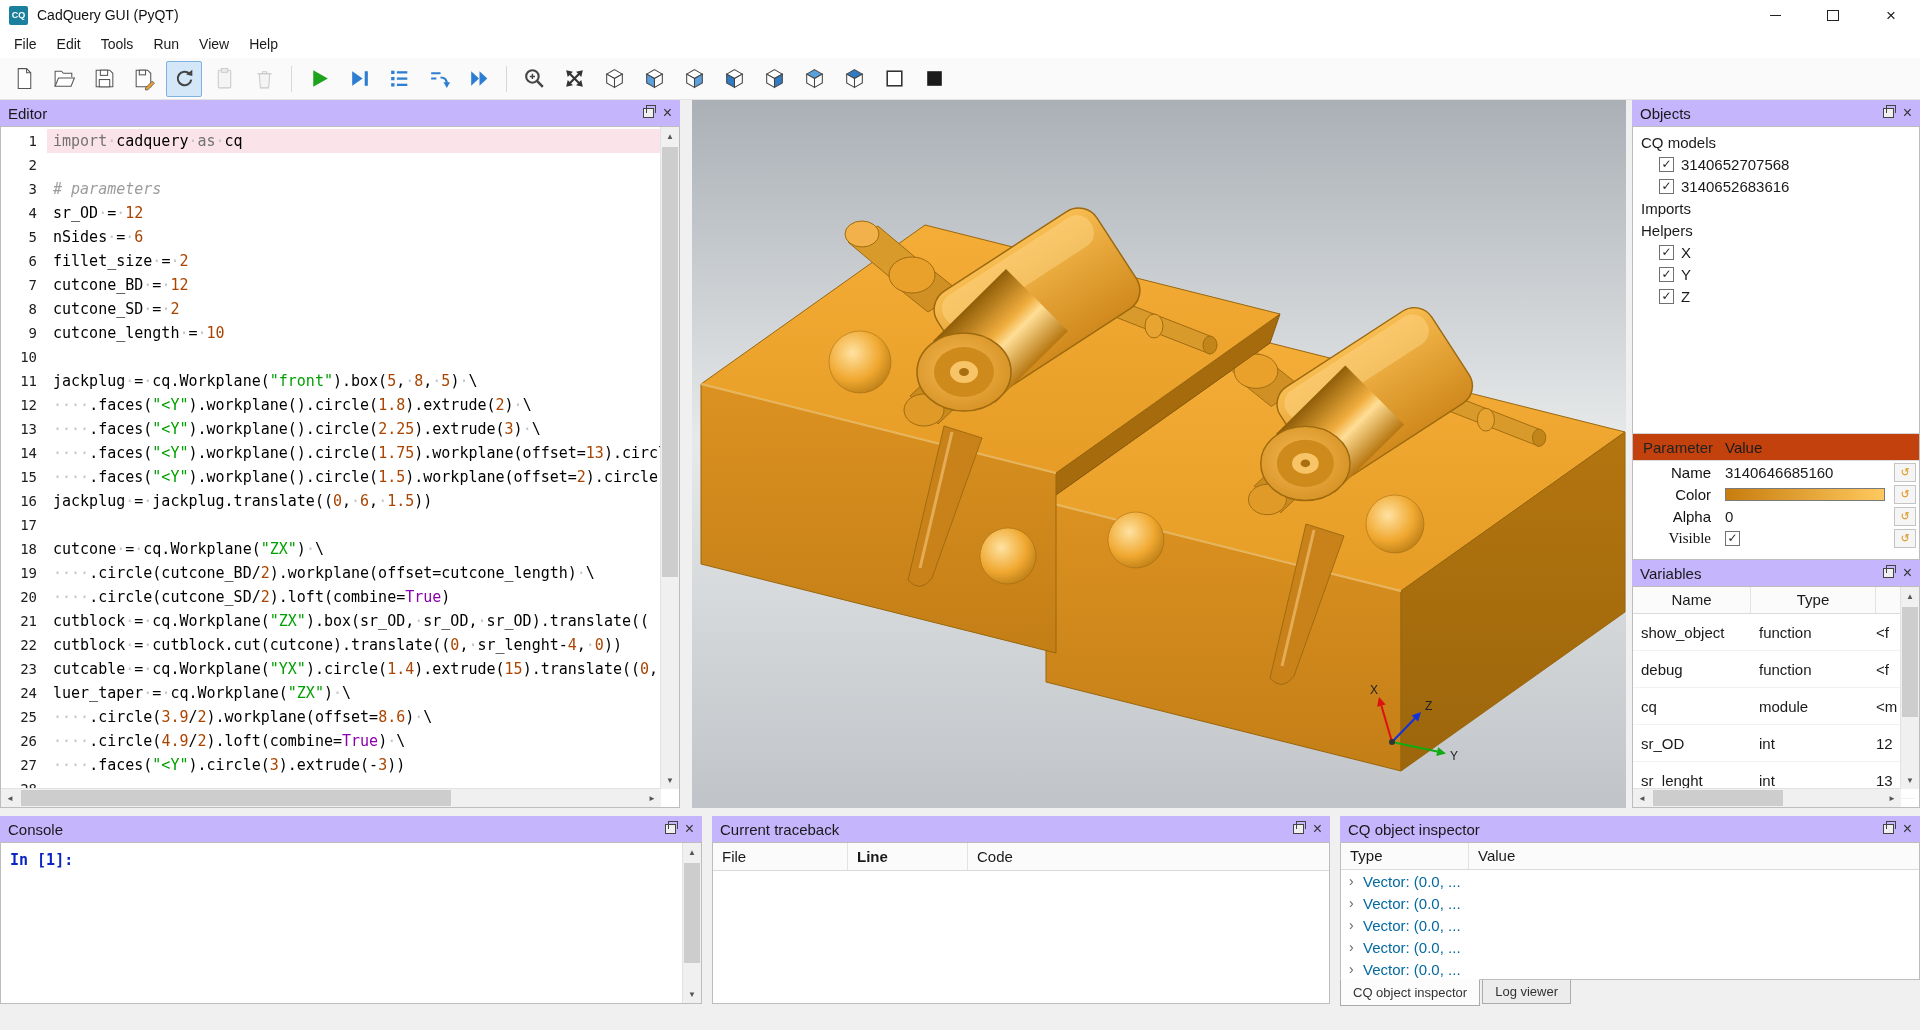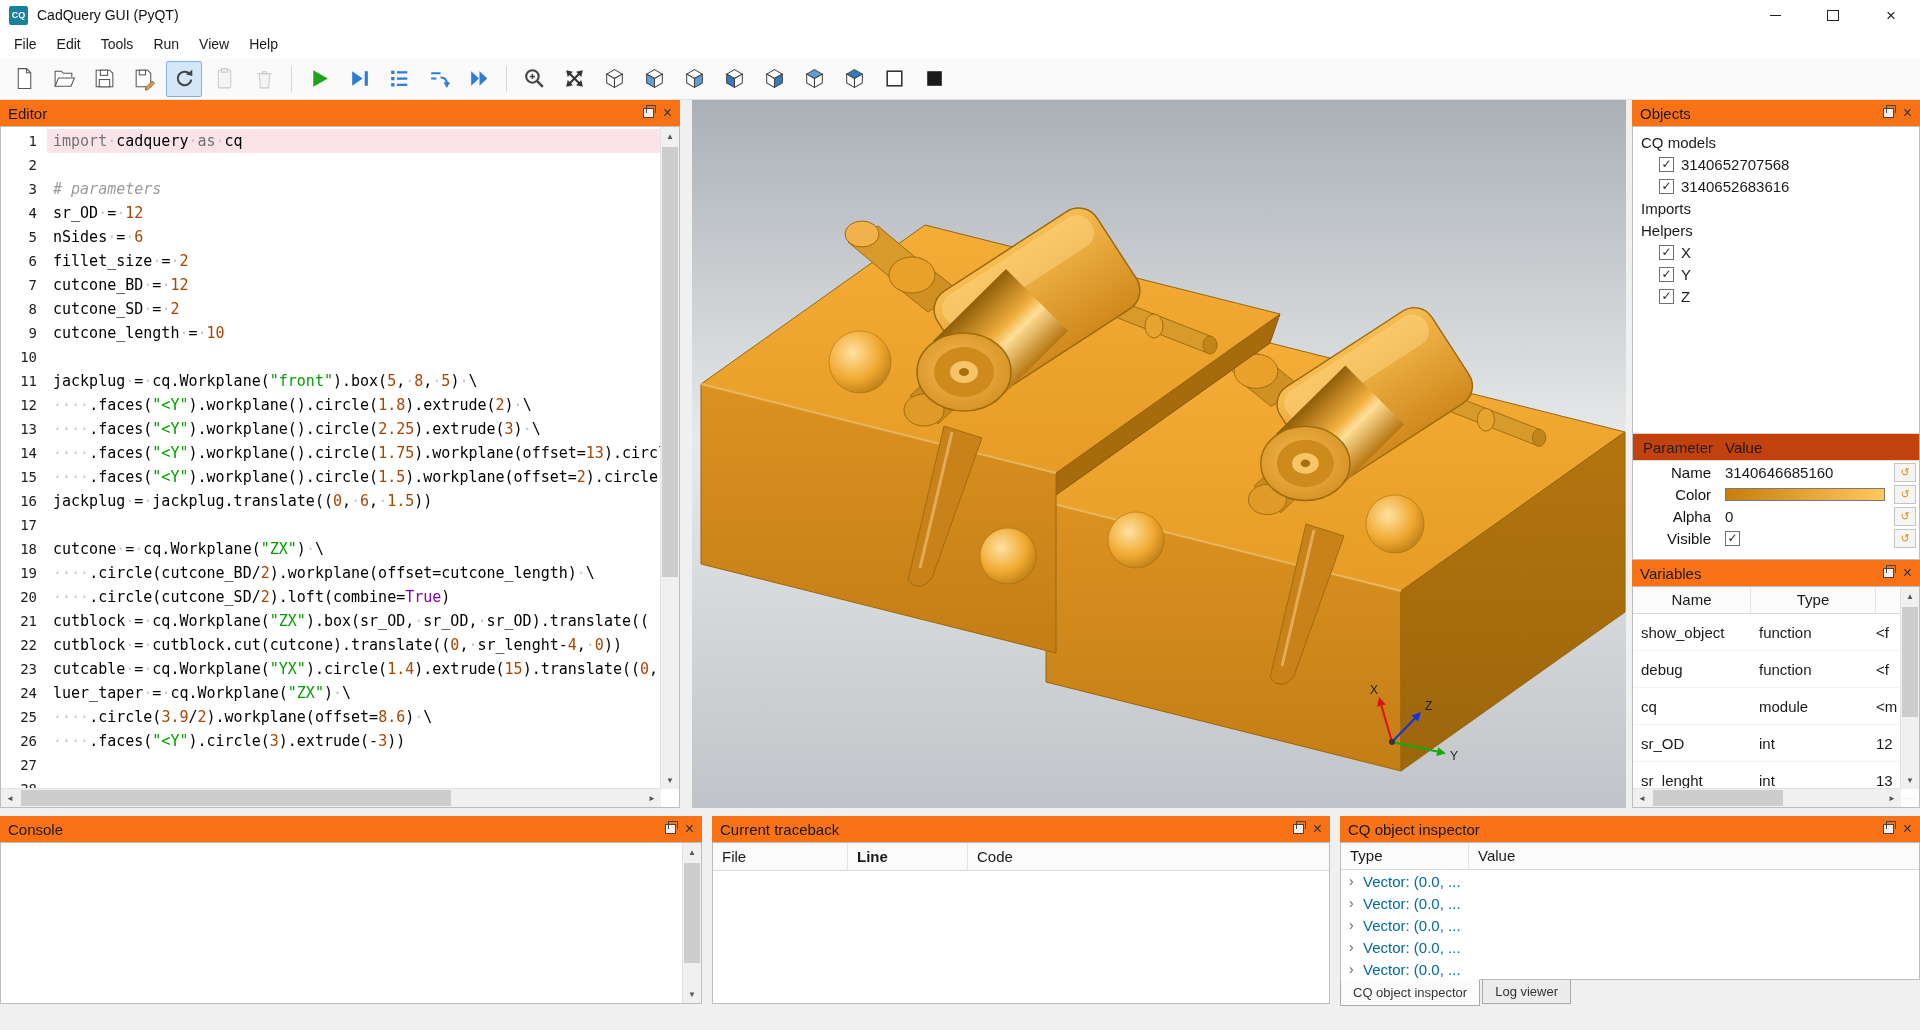--- a/index.html
+++ b/index.html
@@ -28,21 +28,21 @@
            border-bottom:1px solid #e3e3e3;display:flex;align-items:center;padding-left:6px;box-sizing:border-box;gap:4px;}
   .tbtn{width:34px;height:34px;display:flex;align-items:center;justify-content:center;
         border:1px solid transparent;border-radius:2px;}
   .tbtn.checked{background:#d4e7f8;border-color:#7fb2e0;}
   .tbtn.disabled{opacity:.42;}
   .tbtn svg{width:25px;height:25px;}
   .tsep{width:1px;height:26px;background:#d8d8d8;margin:0 5px;}
 
   
   .panel{position:absolute;display:flex;flex-direction:column;}
-  .panel-head{height:26px;display:flex;align-items:center;padding:0 8px;background:#f97316;
+  .panel-head{height:26px;display:flex;align-items:center;padding:0 8px;background:#c4b5fd;
               font-size:15px;color:#191919;flex:0 0 26px;}
   .phead-btns{margin-left:auto;display:flex;align-items:center;gap:9px;}
   .dock-float{width:9px;height:8px;border:1px solid #444;position:relative;background:#f0f0f0;}
   .dock-float::after{content:"";position:absolute;left:2px;top:-4px;width:8px;height:7px;
                      border:1px solid #444;border-bottom:none;background:transparent;}
   .dock-close{font-size:16px;line-height:14px;color:#333;}
   .panel-body{flex:1;background:#fff;border:1px solid #bdbdbd;box-sizing:border-box;position:relative;overflow:hidden;}
 
   
   .ed-wrap{display:flex;height:100%;}
@@ -360,20 +360,21 @@
             <div class="cline"><span class="tk-v">jackplug</span><span class="tk-d">·</span><span class="tk-o">=</span><span class="tk-d">·</span><span class="tk-v">jackplug.translate((</span><span class="tk-n">0</span><span class="tk-v">,</span><span class="tk-d">·</span><span class="tk-n">6</span><span class="tk-v">,</span><span class="tk-d">·</span><span class="tk-n">1.5</span><span class="tk-v">))</span></div>
             <div class="cline"></div>
             <div class="cline"><span class="tk-v">cutcone</span><span class="tk-d">·</span><span class="tk-o">=</span><span class="tk-d">·</span><span class="tk-v">cq.Workplane(</span><span class="tk-s">"ZX"</span><span class="tk-v">)</span><span class="tk-d">·</span><span class="tk-v">\</span></div>
             <div class="cline"><span class="tk-d">····</span><span class="tk-v">.circle(cutcone_BD/</span><span class="tk-n">2</span><span class="tk-v">).workplane(offset=cutcone_length)</span><span class="tk-d">·</span><span class="tk-v">\</span></div>
             <div class="cline"><span class="tk-d">····</span><span class="tk-v">.circle(cutcone_SD/</span><span class="tk-n">2</span><span class="tk-v">).loft(combine=</span><span class="tk-t">True</span><span class="tk-v">)</span></div>
             <div class="cline"><span class="tk-v">cutblock</span><span class="tk-d">·</span><span class="tk-o">=</span><span class="tk-d">·</span><span class="tk-v">cq.Workplane(</span><span class="tk-s">"ZX"</span><span class="tk-v">).box(sr_OD,</span><span class="tk-d">·</span><span class="tk-v">sr_OD,</span><span class="tk-d">·</span><span class="tk-v">sr_OD).translate((</span></div>
             <div class="cline"><span class="tk-v">cutblock</span><span class="tk-d">·</span><span class="tk-o">=</span><span class="tk-d">·</span><span class="tk-v">cutblock.cut(cutcone).translate((</span><span class="tk-n">0</span><span class="tk-v">,</span><span class="tk-d">·</span><span class="tk-v">sr_lenght-</span><span class="tk-n">4</span><span class="tk-v">,</span><span class="tk-d">·</span><span class="tk-n">0</span><span class="tk-v">))</span></div>
             <div class="cline"><span class="tk-v">cutcable</span><span class="tk-d">·</span><span class="tk-o">=</span><span class="tk-d">·</span><span class="tk-v">cq.Workplane(</span><span class="tk-s">"YX"</span><span class="tk-v">).circle(</span><span class="tk-n">1.4</span><span class="tk-v">).extrude(</span><span class="tk-n">15</span><span class="tk-v">).translate((</span><span class="tk-n">0</span><span class="tk-v">,</span></div>
             <div class="cline"><span class="tk-v">luer_taper</span><span class="tk-d">·</span><span class="tk-o">=</span><span class="tk-d">·</span><span class="tk-v">cq.Workplane(</span><span class="tk-s">"ZX"</span><span class="tk-v">)</span><span class="tk-d">·</span><span class="tk-v">\</span></div>
             <div class="cline"><span class="tk-d">····</span><span class="tk-v">.circle(</span><span class="tk-n">3.9</span><span class="tk-v">/</span><span class="tk-n">2</span><span class="tk-v">).workplane(offset=</span><span class="tk-n">8.6</span><span class="tk-v">)</span><span class="tk-d">·</span><span class="tk-v">\</span></div>
+            <div class="cline"><span class="tk-d">····</span><span class="tk-v">.circle(</span><span class="tk-n">4.9</span><span class="tk-v">/</span><span class="tk-n">2</span><span class="tk-v">).loft(combine=</span><span class="tk-t">True</span><span class="tk-v">)</span><span class="tk-d">·</span><span class="tk-v">\</span></div>
             <div class="cline"><span class="tk-d">····</span><span class="tk-v">.faces(</span><span class="tk-s">"&lt;Y"</span><span class="tk-v">).circle(</span><span class="tk-n">3</span><span class="tk-v">).extrude(-</span><span class="tk-n">3</span><span class="tk-v">))</span></div>
           </div>
       </div>
       <div class="vsb" style="bottom:18px;">
         <div class="sb-arrow" style="top:0;">▲</div>
         <div class="sb-thumb" style="top:20px;left:1px;width:16px;height:430px;"></div>
         <div class="sb-arrow" style="bottom:0;">▼</div>
       </div>
       <div class="hsb" style="right:18px;">
         <div class="sb-arrow" style="left:0;">◄</div>
@@ -536,21 +537,21 @@
                 <div class="swatch" style="background: linear-gradient(90deg, rgb(200, 125, 14), rgb(255, 201, 94));"></div>
               </div>
               <div class="pbtn">↺</div>
             </div>
             <div class="prow">
               <div class="plabel" style="width: 86px;">Alpha</div>
               <div class="pval">0</div>
               <div class="pbtn">↺</div>
             </div>
             <div class="prow">
-              <div class="plabel" style="width: 86px;">Visible</div>
+              <div class="plabel" style="width: 86px; font-family: Liberation Serif, serif;">Visible</div>
               <div class="pval">
                 <span class="cb">✓</span>
               </div>
               <div class="pbtn">↺</div>
             </div>
           </div>
       </div>
     </div>
   </div>
 
@@ -610,20 +611,21 @@
 
   <div class="panel" style="left:0;top:816px;width:702px;height:188px;">
     <div class="panel-head">
       <span>Console</span>
       <span class="phead-btns">
         <span class="dock-float"></span>
         <span class="dock-close">×</span>
       </span>
     </div>
     <div class="panel-body">
+      <div class="console-text">In [1]:</div>
       <div class="vsb">
         <div class="sb-arrow" style="top:0;">▲</div>
         <div class="sb-thumb" style="top:20px;left:1px;width:16px;height:100px;"></div>
         <div class="sb-arrow" style="bottom:0;">▼</div>
       </div>
     </div>
   </div>
 
   <div class="panel" style="left:712px;top:816px;width:618px;height:188px;">
     <div class="panel-head">

